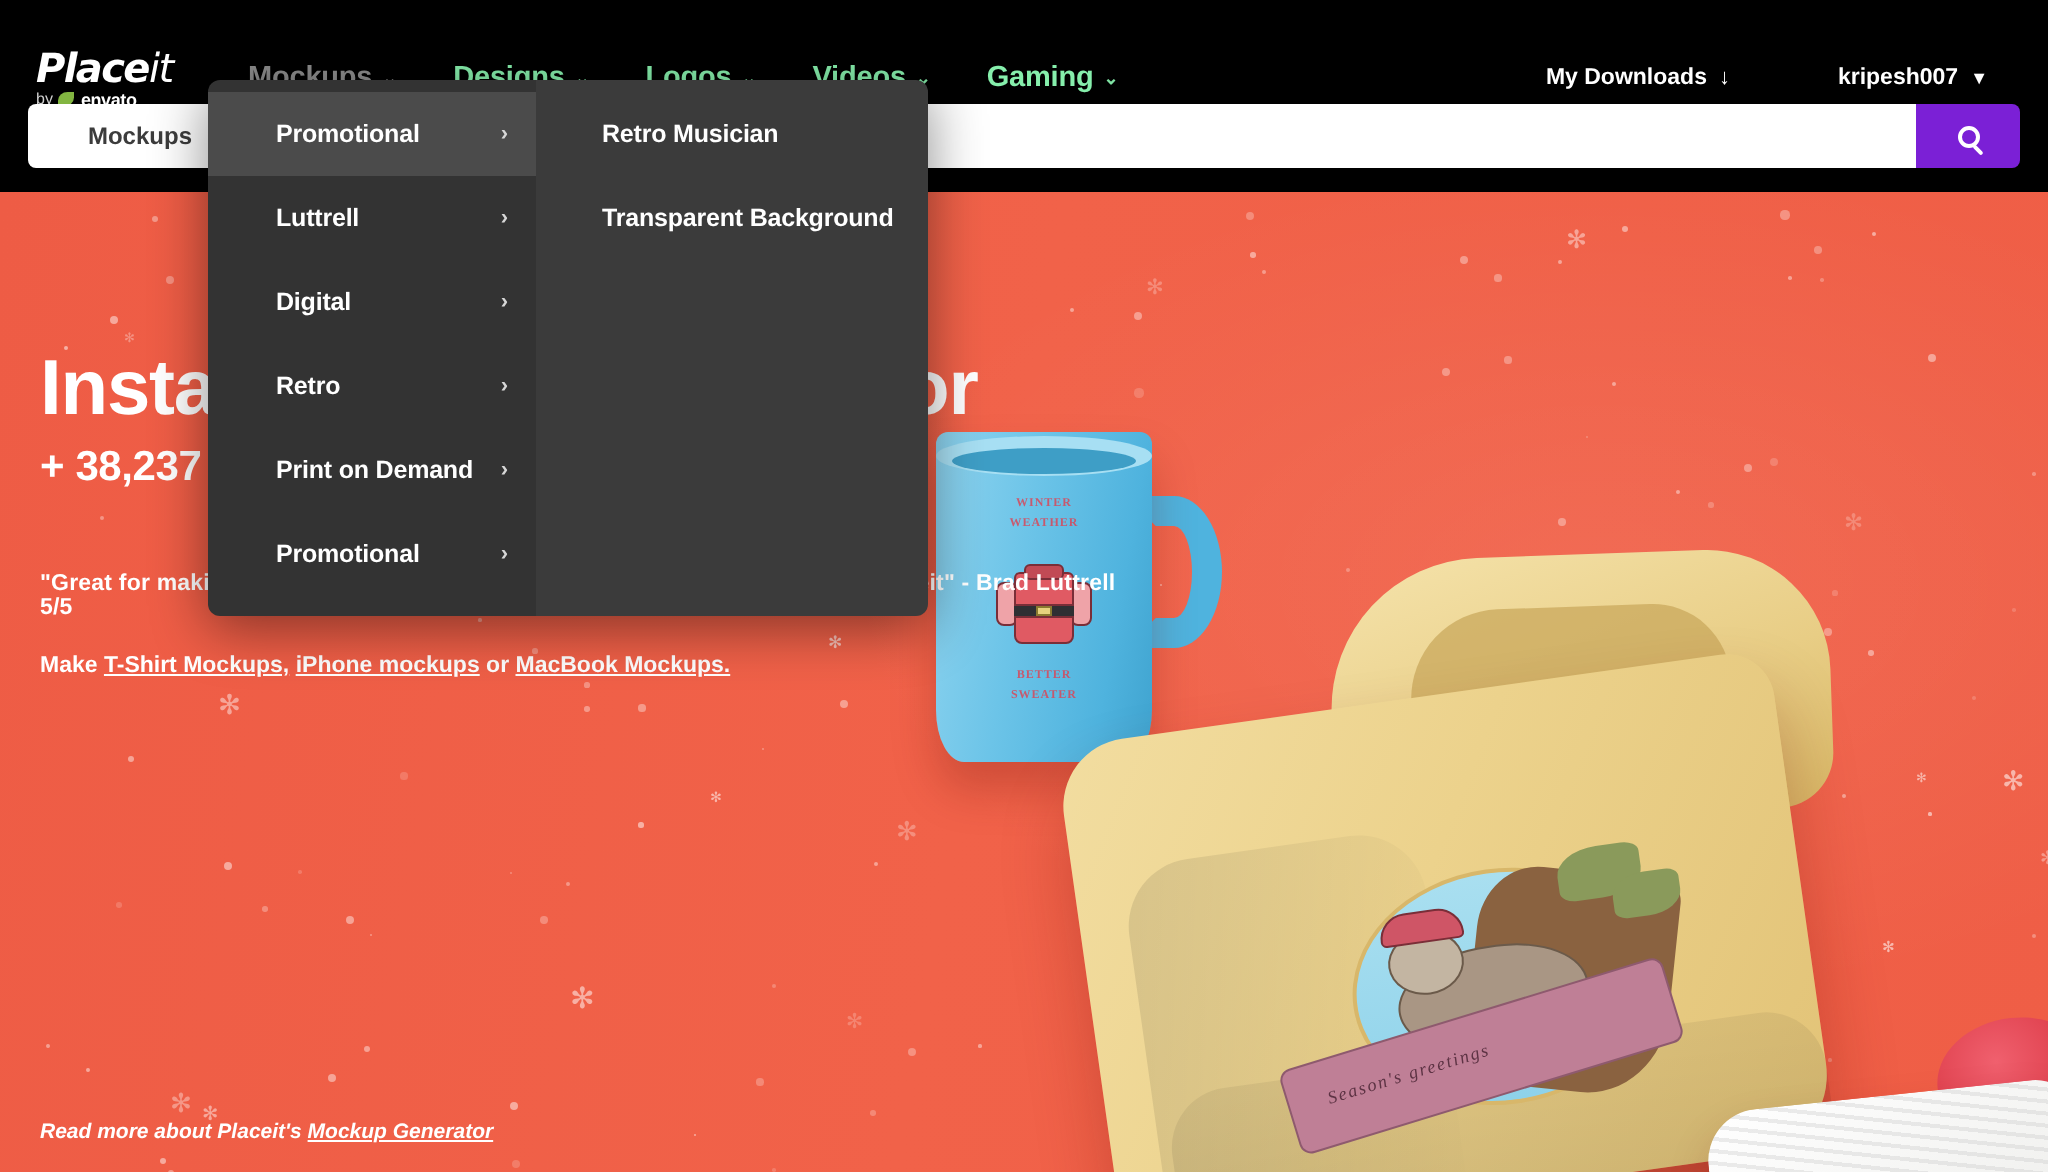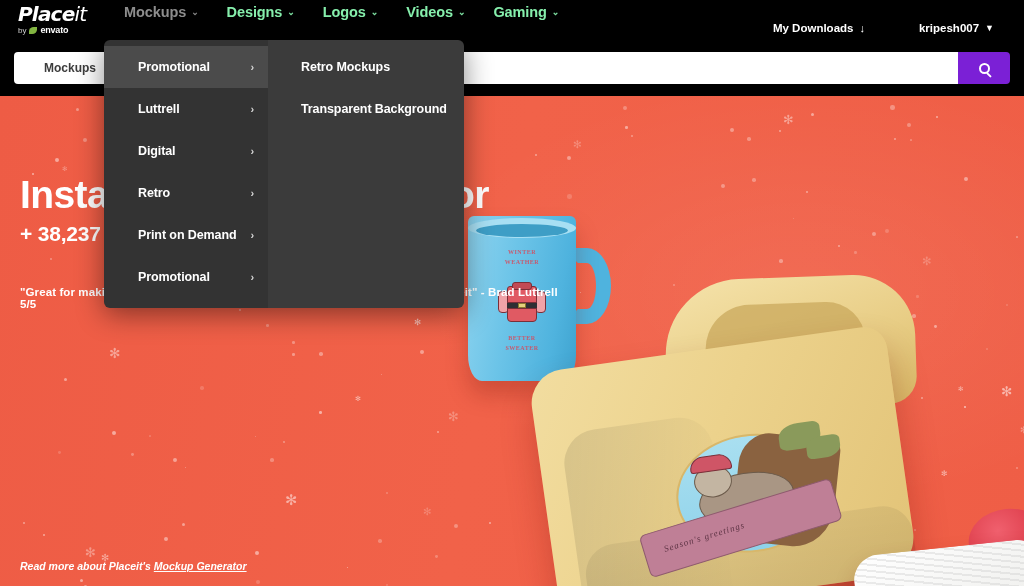--- a/index.html
+++ b/index.html
@@ -205,22 +205,22 @@
     font-size: 10.5px; font-style: italic; color: #ffffff; font-weight: 600;
   }
   .hero-footer a { color: #fff; text-decoration: underline; font-style: italic; }
 
   
   .header {
     position: absolute; left: 0; top: 0; width: 1024px; height: 96px;
     background: #000000; z-index: 20;
   }
   .navrow {
-    position: absolute; left: 0; top: 4px; width: 1012px; height: 48px;
-    display: flex; align-items: flex-start;
+    position: absolute; left: 0; top: 15px; width: 1012px; height: 48px;
+    display: flex; align-items: center;
   }
   .logo { margin-left: 18px; width: 78px; position: relative; }
   .logo-main {
     font-family: "DejaVu Sans", sans-serif;
     font-size: 20px; font-weight: 700; font-style: italic;
     color: #ffffff; letter-spacing: -0.8px; line-height: 20px;
   }
   .logo-main em { font-style: italic; font-weight: 400; }
   .logo-sub {
     display: flex; align-items: center; gap: 3px;
@@ -513,20 +513,21 @@
         
         
       </div>
     </div>
   </div>
 
   <div class="hero-text">
     <div class="hero-title">Instant Mockup Generator</div>
     <div class="hero-sub">+ 38,237 Mockups</div>
     <div class="hero-quote">"Great for making quick mockups. Even if you're a designer, I recommend Placeit" - Brad Luttrell 5/5</div>
+    <div class="hero-make"><span>Make </span><a href="#">T-Shirt Mockups,</a><span>&nbsp;</span><a href="#">iPhone mockups</a><span> or </span><a href="#">MacBook Mockups.</a></div>
   </div>
 
   <div class="hero-footer"><span>Read more about Placeit's </span><a href="#">Mockup Generator</a></div>
 
   <div class="header">
 
     <div class="navrow">
       <div class="logo">
         <div class="logo-main"><span>Place</span><em>it</em></div>
         <div class="logo-sub">
@@ -603,18 +604,18 @@
       <div class="dd-item">
         <span>Print on Demand</span>
         <span class="chev">›</span>
       </div>
       <div class="dd-item">
         <span>Promotional</span>
         <span class="chev">›</span>
       </div>
     </div>
     <div class="dd-col2">
-      <div class="dd-item2">Retro Mockups</div>
+      <div class="dd-item2">Retro Musician</div>
       <div class="dd-item2">Transparent Background</div>
     </div>
   </div>
 
 </div>
 
 </body></html>

